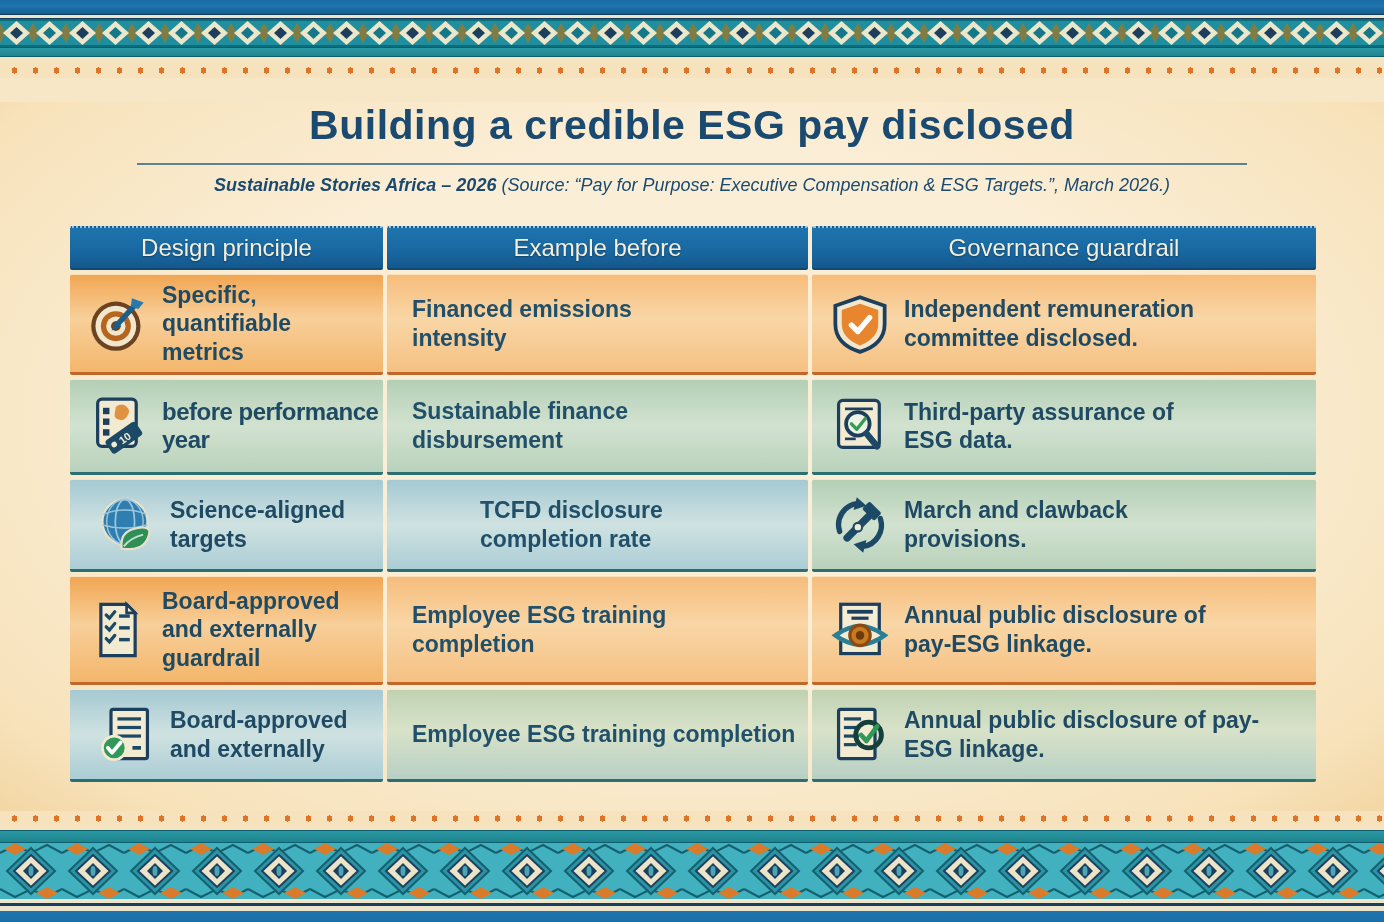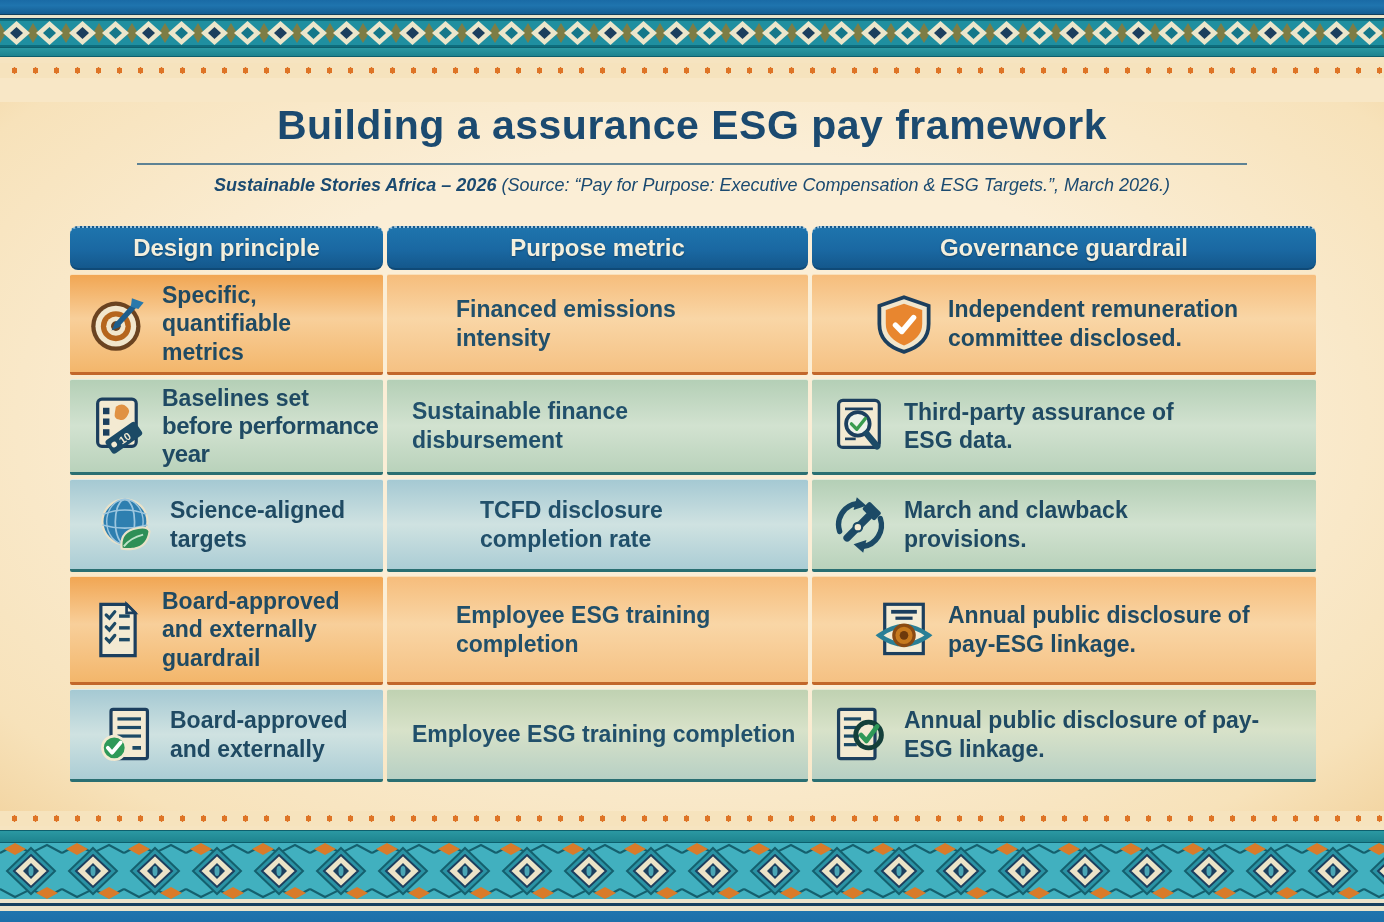--- a/index.html
+++ b/index.html
@@ -40,30 +40,30 @@
   .esg-table {
     position:absolute; left:70px; top:124px; width:1246px;
     display:grid;
     grid-template-columns:313px 421px 504px;
     grid-template-rows:44px 101px 96px 93px 109px 93px;
     gap:4px;
   }
   .hcell {
     background:linear-gradient(180deg,#1e74ad,#1a68a2 55%,#14588c);
     border-top:2px dotted #9cc4de; border-bottom:2px solid #0f4a77;
-    color:#f3efdd; font-size:24px; font-weight:bold;
+    color:#f3efdd; font-size:24px; font-weight:normal;
     display:flex; align-items:center; justify-content:center;
-    text-shadow:0 1px 2px rgba(0,0,0,.35); border-radius:8px;
+    text-shadow:0 1px 2px rgba(0,0,0,.35); border-radius:2px;
   }
   .cell { display:flex; align-items:center; border-radius:2px; }
   .cell.orange {
     background:linear-gradient(180deg,#f1a653 0%,#f8cf9a 45%,#f3b66b 100%);
     border-bottom:3px solid #c2672a; border-top:1px solid #fadfb8;
   }
-  .cell.orange.lighter { background:linear-gradient(180deg,#f6bd7c 0%,#f9d6a6 45%,#f5c183 100%);padding-left:44px; }
+  .cell.orange.lighter { background:linear-gradient(180deg,#f6bd7c 0%,#f9d6a6 45%,#f5c183 100%); }
   .cell.green {
     background:linear-gradient(180deg,#b4cfb6 0%,#d2e2d0 50%,#b9d2bb 100%);
     border-bottom:3px solid #2a6f72; border-top:1px solid #e2ecdd;
   }
   .cell.bluet {
     background:linear-gradient(180deg,#a5c9d3 0%,#cfe2e1 50%,#abcdd5 100%);
     border-bottom:3px solid #2a6f72; border-top:1px solid #dfeae8;justify-content:center;
   }
   .cell.khaki {
     background:linear-gradient(180deg,#c0d2b2 0%,#d8e2c9 45%,#b7d0c4 100%);
@@ -99,28 +99,28 @@
     </pattern>
   </defs>
   <rect width="100%" height="28" fill="url(#diaTop)"></rect>
 </svg>
 <div class="band-teal"></div>
 <div class="cream-gap"></div>
 <div class="dots-row"></div>
 
 <div class="content">
 
-  <div class="page-title">Building a assurance ESG pay framework</div>
+  <div class="page-title">Building a credible ESG pay disclosed</div>
   <div class="title-rule"></div>
   <div class="subtitle"><span class="primary">Sustainable Stories Africa – 2026</span><span class="source"> (Source: “Pay for Purpose: Executive Compensation &amp; ESG Targets.”, March 2026.)</span></div>
 
   <div class="esg-table">
 
     <div class="hcell">Design principle</div>
-    <div class="hcell">Purpose metric</div>
+    <div class="hcell">Example before</div>
     <div class="hcell">Governance guardrail</div>
 
     <div class="cell orange principle">
       <span class="icon-wrap">
         <svg width="60" height="60" viewBox="0 0 56 56">
           <circle cx="26" cy="30" r="23" fill="#6b4320"></circle>
           <circle cx="26" cy="30" r="19" fill="#f2e6cc"></circle>
           <circle cx="26" cy="30" r="14" fill="#b5651d"></circle>
           <circle cx="26" cy="30" r="9" fill="#f2e6cc"></circle>
           <circle cx="26" cy="30" r="4.5" fill="#6b4320"></circle>
@@ -154,21 +154,20 @@
           <rect x="14" y="31" width="6" height="6" fill="#1c3f5e"></rect>
           <path d="M26 10 q6 -4 10 0 q4 3 1 8 q-3 6 -8 4 q-5 -1 -4 -6 z" fill="#e09142"></path>
           <g transform="rotate(-35 34 38)">
             <rect x="16" y="31" width="34" height="15" rx="3" fill="#1c4a66"></rect>
             <circle cx="22" cy="38.5" r="2.6" fill="#f3ead2"></circle>
             <text x="28" y="43" font-size="10" font-weight="bold" fill="#f3ead2" font-family="Liberation Sans, sans-serif">10</text>
           </g>
         </svg>
       </span>
       <span>
-        <span class="cell-text" style="display:block">Baselines set</span>
         <span class="subtext">before performance year</span>
       </span>
     </div>
     <div class="cell green">
       <span class="metric-text">Sustainable finance disbursement</span>
     </div>
     <div class="cell green guardrail">
       <span class="icon-wrap">
         <svg width="60" height="60" viewBox="0 0 56 56">
           <rect x="8" y="4" width="38" height="44" rx="4" fill="#f3ead2" stroke="#1c3f5e" stroke-width="3"></rect>

